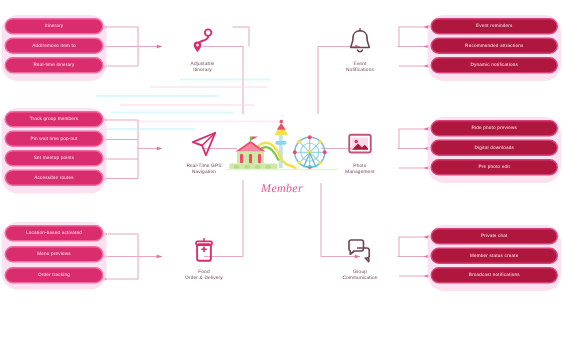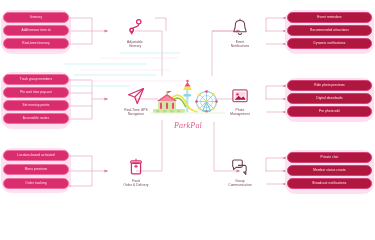--- a/index.html
+++ b/index.html
@@ -317,16 +317,16 @@
 
       <rect x="6" y="60" width="64" height="8" rx="2" fill="#cfe8a6"></rect>
       <g fill="#b0dd86">
           <rect x="12" y="62" width="7" height="6" rx="2.4"></rect>
           <rect x="26" y="62" width="7" height="6" rx="2.4"></rect>
           <rect x="40" y="62" width="7" height="6" rx="2.4"></rect>
           <rect x="54" y="62" width="7" height="6" rx="2.4"></rect>
         </g>
       <rect x="2" y="67" width="148" height="2" fill="#e7f3d4"></rect>
     </svg>
-    <div class="wordmark">ParkPal</div>
+    <div class="wordmark">Member</div>
   </div>
 
 </div>
 
 </body></html>

